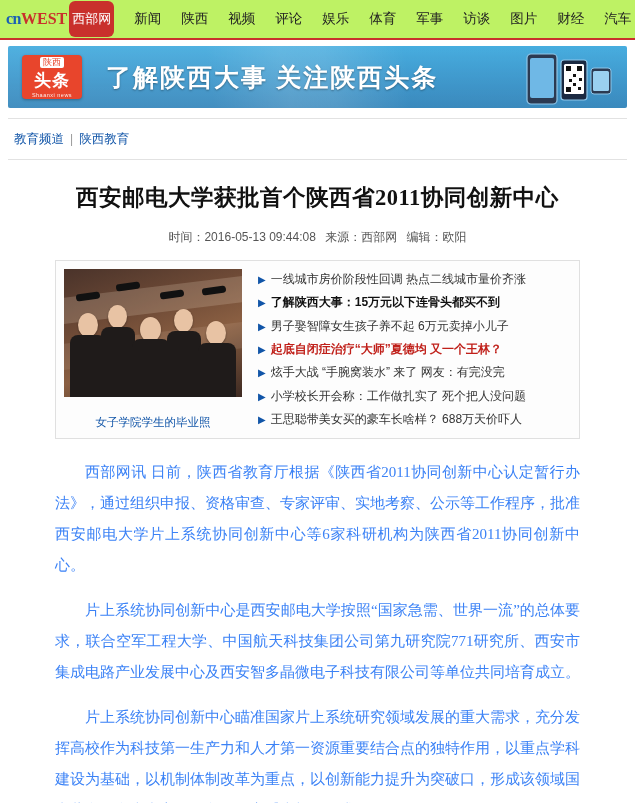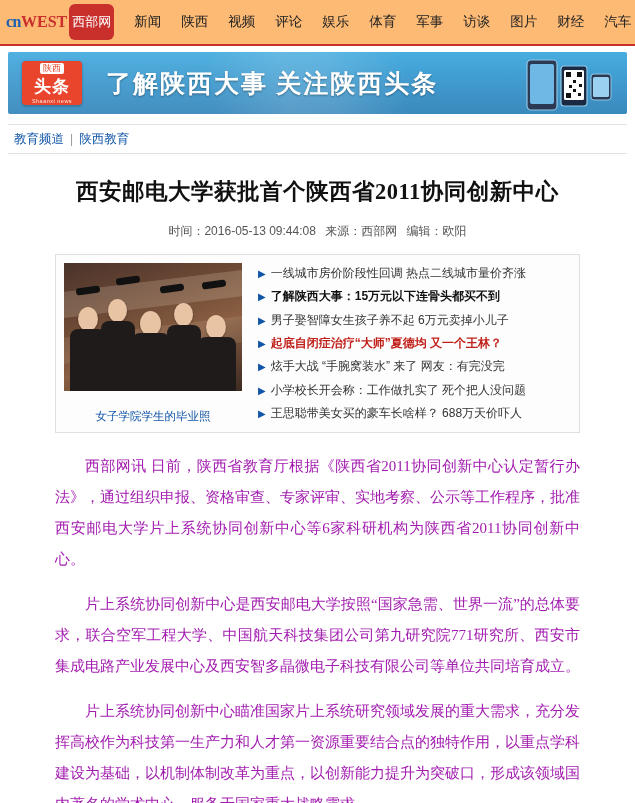--- a/index.html
+++ b/index.html
@@ -11,26 +11,26 @@
     overflow: hidden;
   }
   .page {
     width: 635px; height: 803px;
     position: relative;
     background: #fff;
   }
 
   
   .topnav {
-    height: 46px;
+    height: 40px;
     border-bottom: 2px solid #c9302c;
     display: flex;
     align-items: center;
     padding: 0 6px;
-    background: #fdba74;
+    background: #bef264;
   }
   .logo {
     display: flex;
     align-items: center;
     margin-right: 10px;
     white-space: nowrap;
   }
   .logo-cn {
     font-size: 16px;
     font-weight: bold;
@@ -132,21 +132,21 @@
     position: absolute;
     right: 10px; top: 4px;
     width: 96px; height: 56px;
   }
 
   
   .breadcrumb-wrap {
     margin: 10px 8px 0 8px;
     border-top: 1px solid #e2e2e2;
     border-bottom: 1px solid #e2e2e2;
-    height: 30px;
+    height: 42px;
     display: flex;
     align-items: center;
     padding-left: 6px;
   }
   .crumb {
     font-size: 12.5px;
     color: #1155a8;
     cursor: pointer;
   }
   .crumb-sep {
@@ -257,21 +257,21 @@
     font-size: 10px;
   }
   .hot-item.bold .txt { font-weight: bold; color: #111; }
   .hot-item.red .txt { color: #c0201a; font-weight: bold; }
 
   
   .body-text { margin-top: 18px; }
   .body-text p {
     font-size: 15px;
     line-height: 31px;
-    color: #a21caf;
+    color: #3b82f6;
     text-indent: 2em;
     margin: 0 0 14px 0;
     font-family: "Liberation Serif", serif;
     text-align: justify;
   }
 </style>
 </head>
 <body>
 
 <div class="page">

